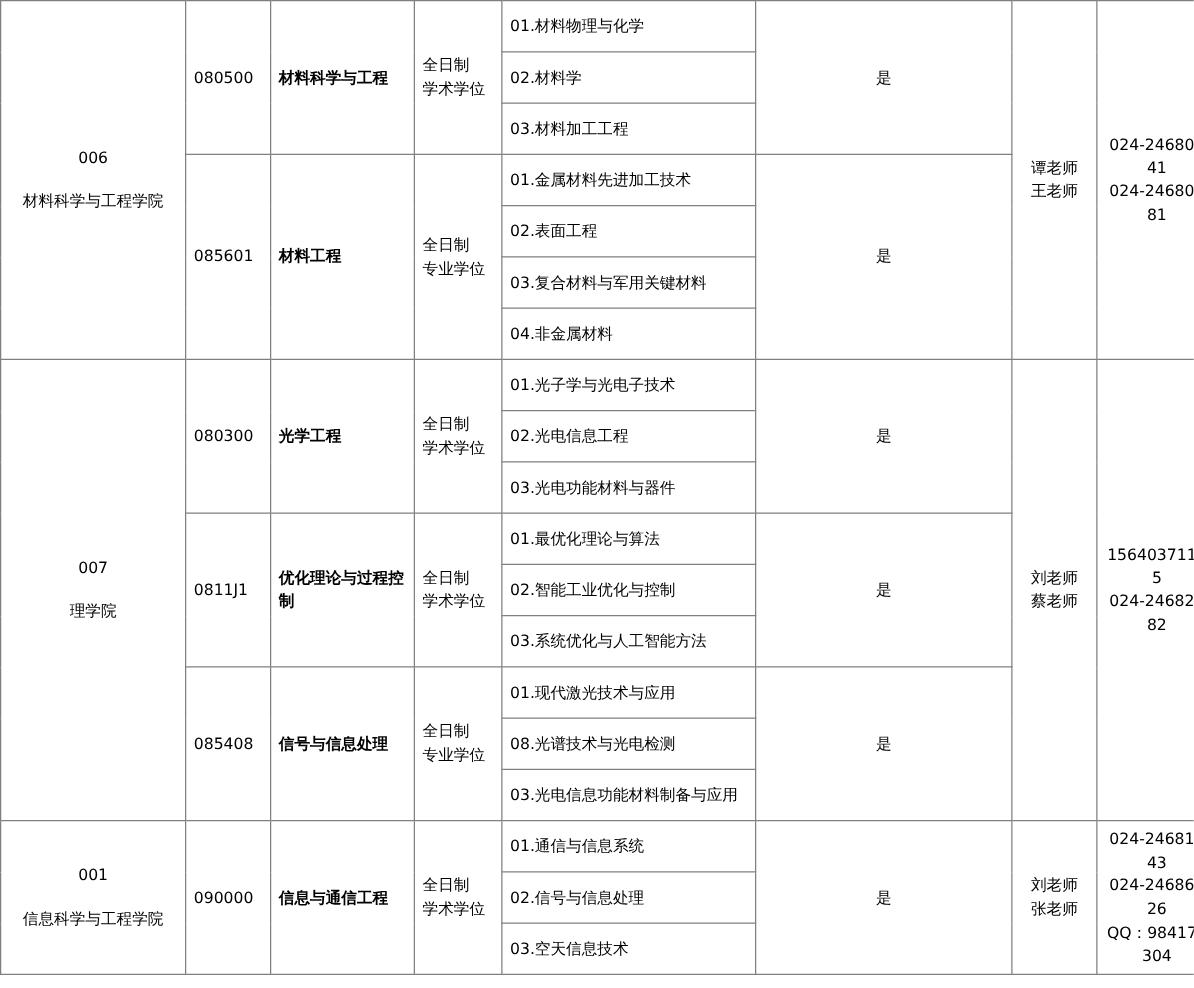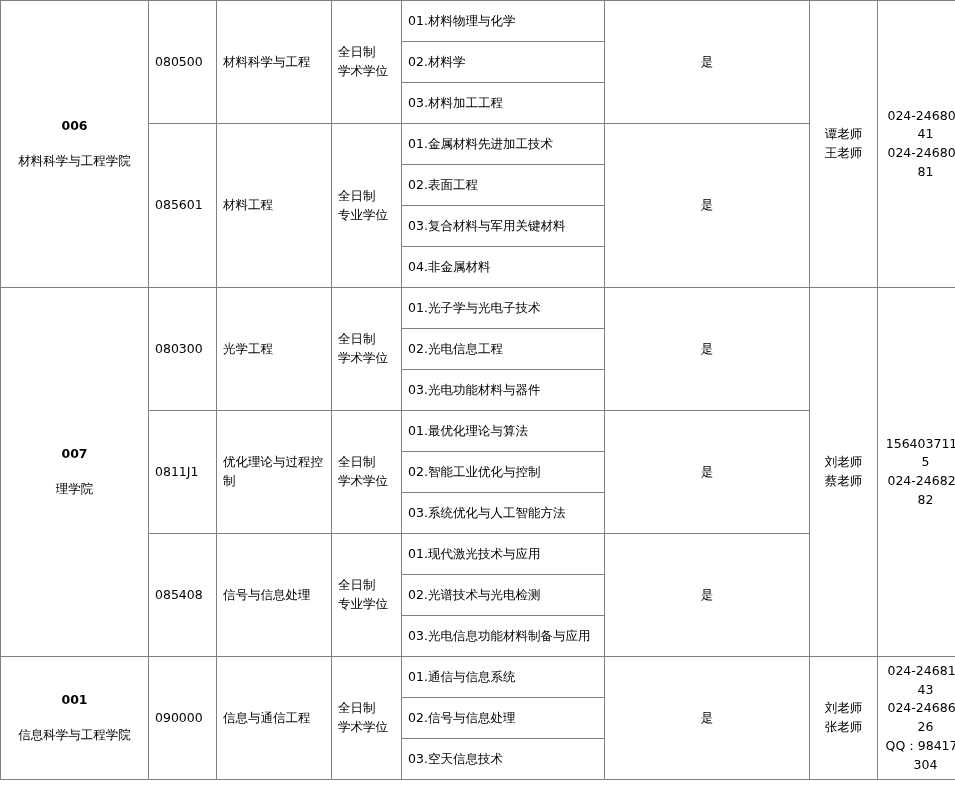--- a/index.html
+++ b/index.html
@@ -42,21 +42,21 @@
   col.c-type    { width: 70px; }
   col.c-dir     { width: 203px; }
   col.c-exam    { width: 205px; }
   col.c-contact { width: 68px; }
   col.c-phone   { width: 96px; }
 
   .college-cell {
     text-align: center;
     line-height: 1.9;
   }
-  .college-cell .num { display: block; font-weight: bold; }
+  .college-cell .num { display: block; }
   .college-cell .name { display: block; margin-top: 16px; }
 
   .type-cell {
     text-align: left;
     line-height: 1.7;
   }
   .type-cell span { display: block; }
 
   .contact-cell {
     text-align: center;
@@ -69,21 +69,21 @@
     line-height: 2.0;
   }
   .phone-cell span { display: block; }
 
   .dir-cell {
     text-align: left;
     padding-left: 10px;
   }
   .exam-cell { text-align: center; }
   .code-cell { text-align: left; }
-  .major-cell { text-align: left; padding-left: 10px; }
+  .major-cell { text-align: left; padding-left: 10px; font-weight: bold; }
 
   
   tr.r-dir td { height: 41px; }
 </style>
 </head>
 <body>
 
 <div class="sheet">
   <table class="grid">
     <colgroup>
@@ -197,21 +197,21 @@
         <td class="code-cell" rowspan="3">085408</td>
         <td class="major-cell" rowspan="3">信号与信息处理</td>
         <td class="type-cell" rowspan="3">
           <span>全日制</span>
           <span>专业学位</span>
         </td>
         <td class="dir-cell">01.现代激光技术与应用</td>
         <td class="exam-cell" rowspan="3">是</td>
       </tr>
       <tr class="r-dir">
-        <td class="dir-cell">02.光谱技术与光电检测</td>
+        <td class="dir-cell">08.光谱技术与光电检测</td>
       </tr>
       <tr class="r-dir">
         <td class="dir-cell">03.光电信息功能材料制备与应用</td>
       </tr>
 
       <tr class="r-dir">
         <td class="college-cell" rowspan="3">
           <span class="num">001</span>
           <span class="name">信息科学与工程学院</span>
         </td>

